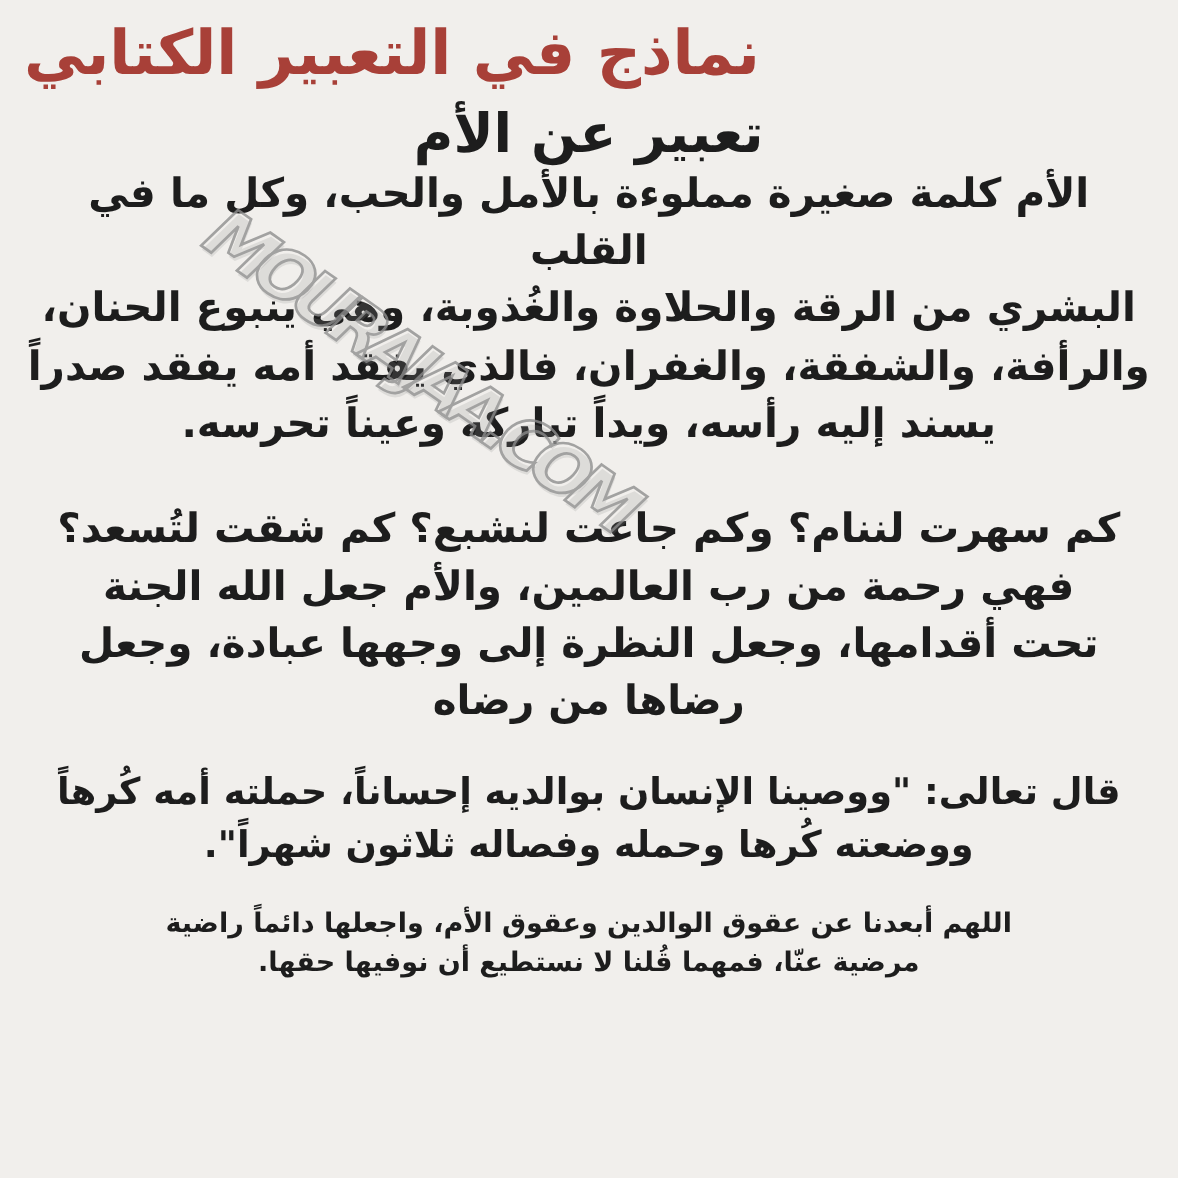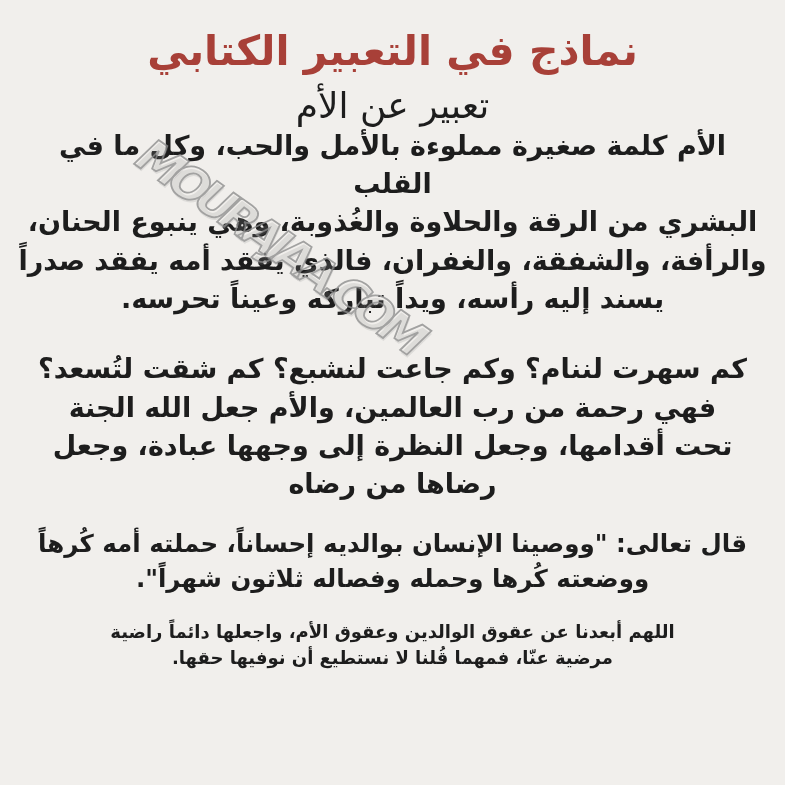--- a/index.html
+++ b/index.html
@@ -16,34 +16,34 @@
   .page {
     position: relative;
     width: 785px;
     height: 785px;
     direction: rtl;
     box-sizing: border-box;
     padding: 0 16px;
   }
   .doc-title {
     margin: 0;
-    padding-top: 28px;
-    text-align: center;
+    padding-top: 12px;
+    text-align: left;
     font-size: 41px;
     font-weight: bold;
     letter-spacing: 0;
     color: var(--color-title, #a84038);
     line-height: 1.15;
   }
   .doc-subtitle {
     margin: 0;
     padding-top: 10px;
     text-align: center;
     font-size: 36px;
-    font-weight: normal;
+    font-weight: bold;
     color: var(--color-body, #1d1d1d);
     line-height: 1.15;
   }
   .paragraph {
     margin: 0 auto;
     text-align: center;
     font-weight: bold;
     color: var(--color-body, #1d1d1d);
     white-space: pre-line;      
     line-height: 1.42;

